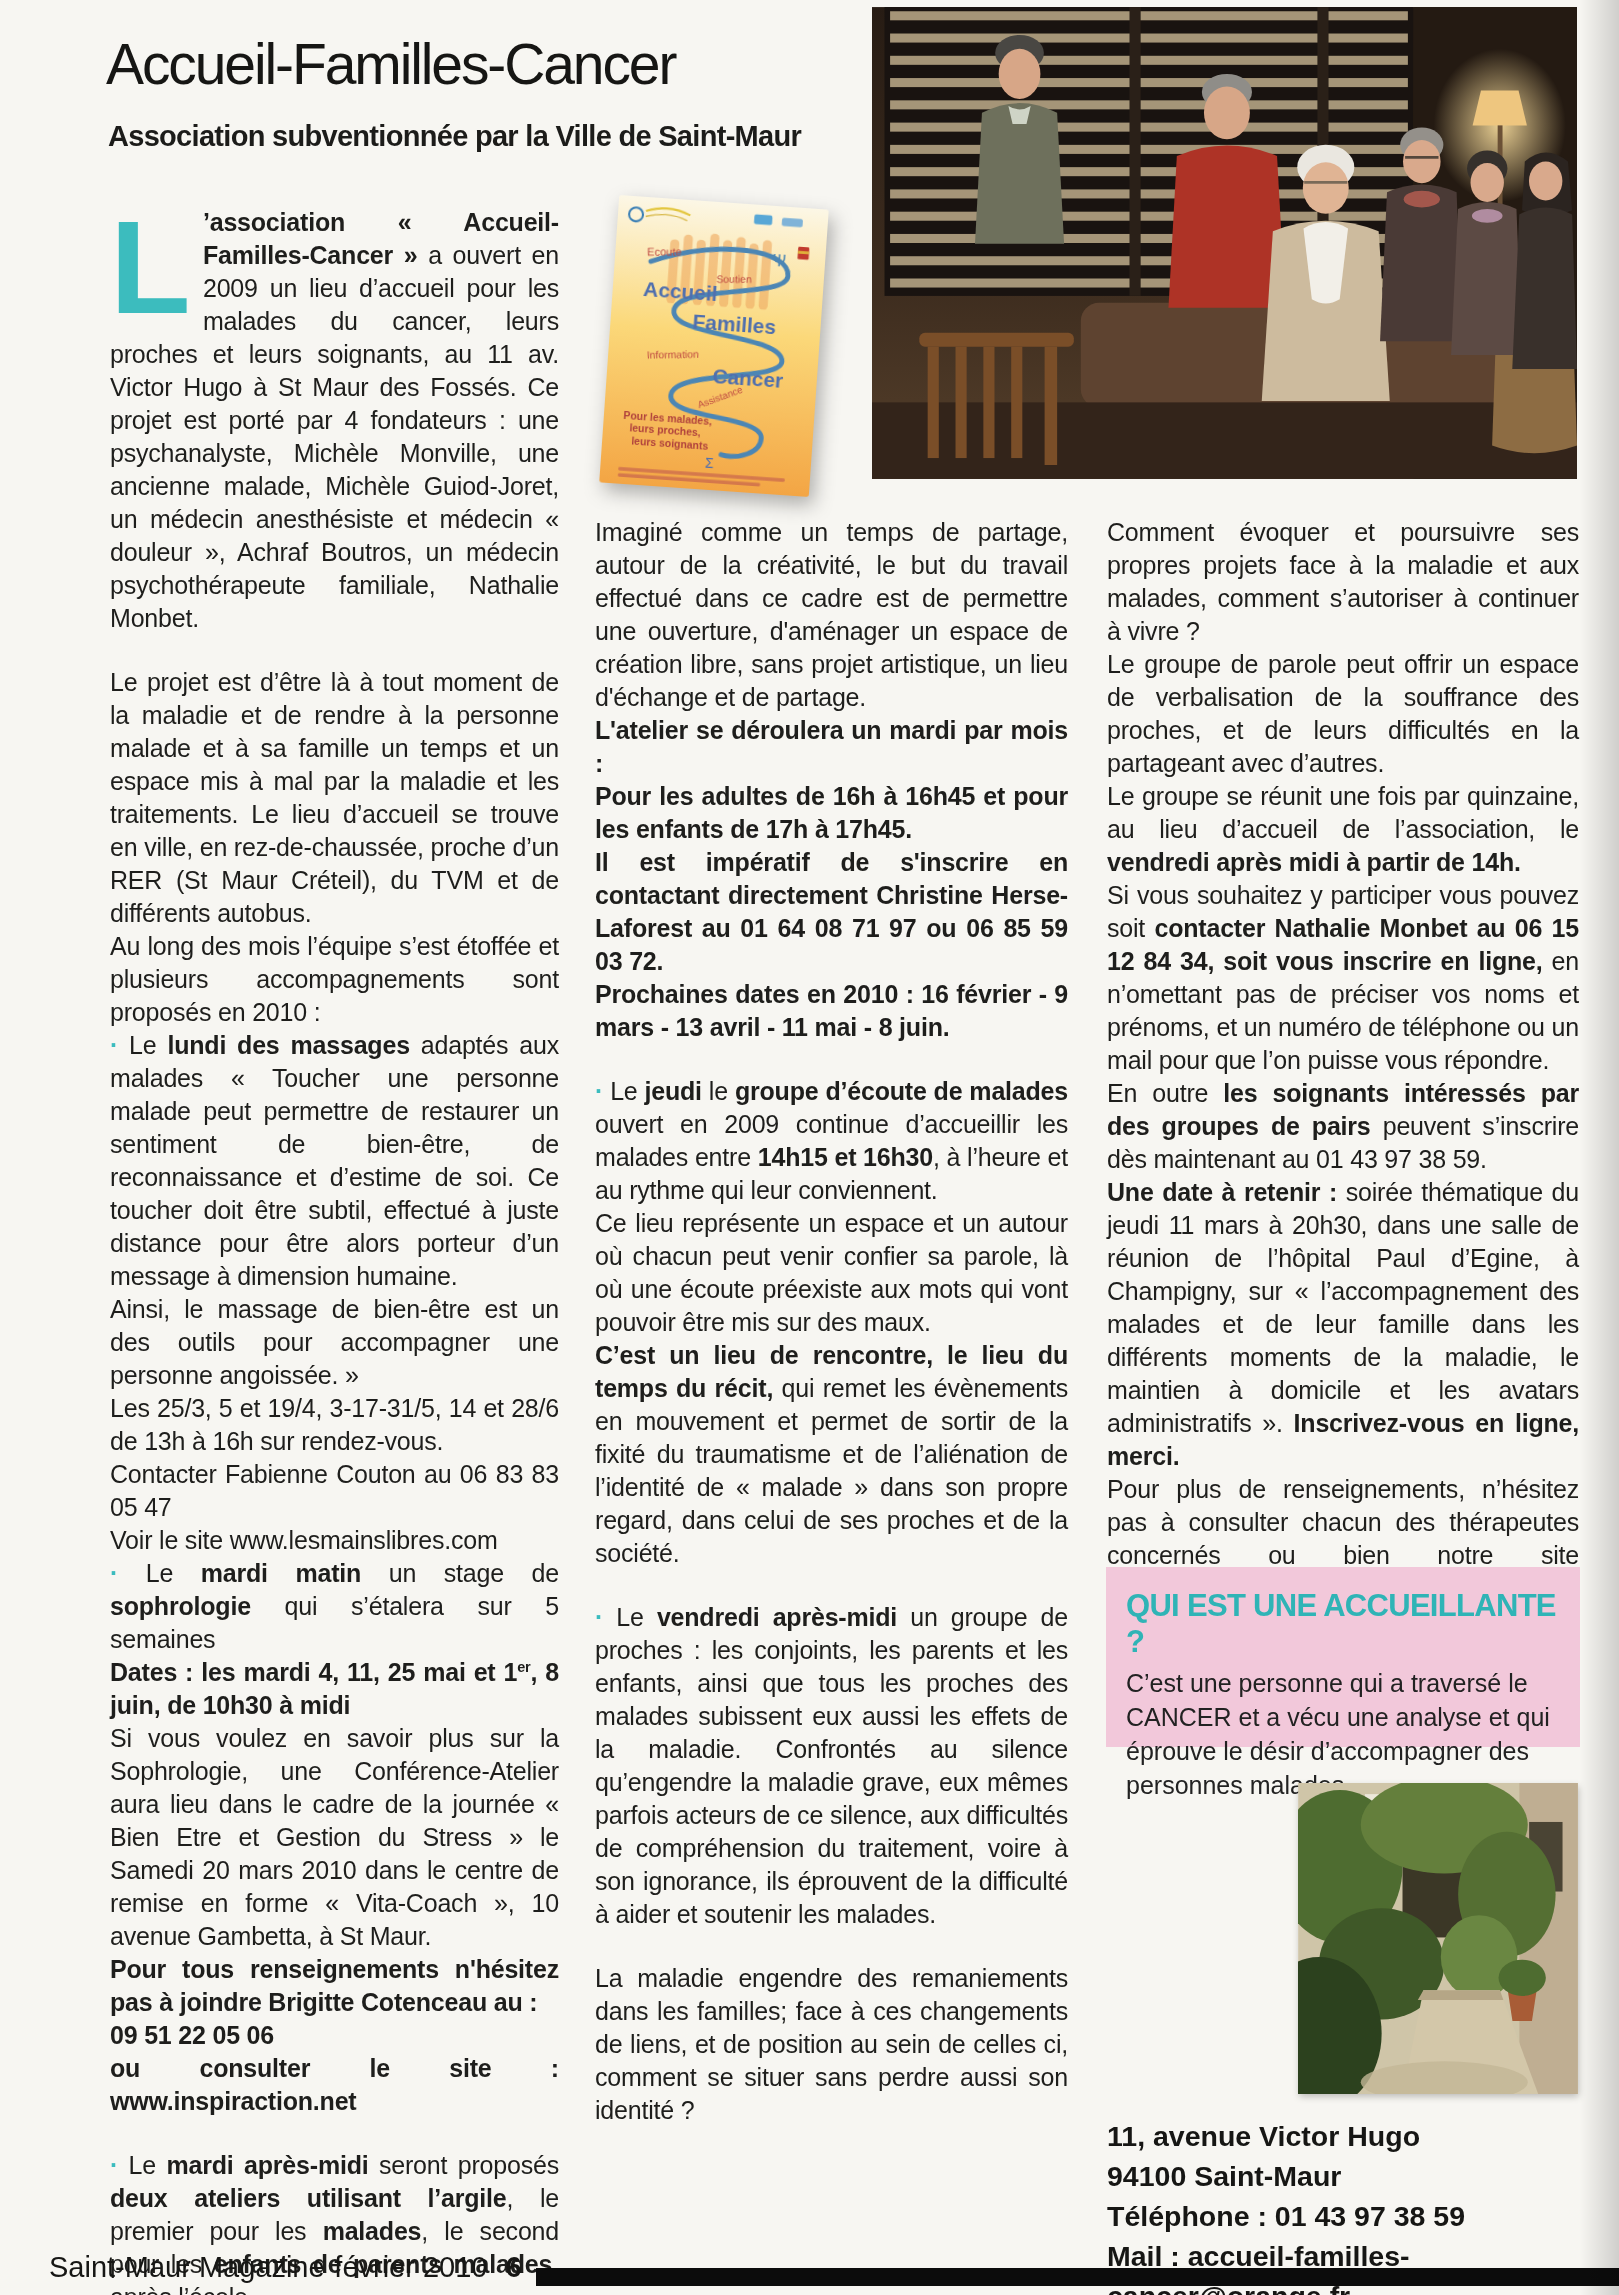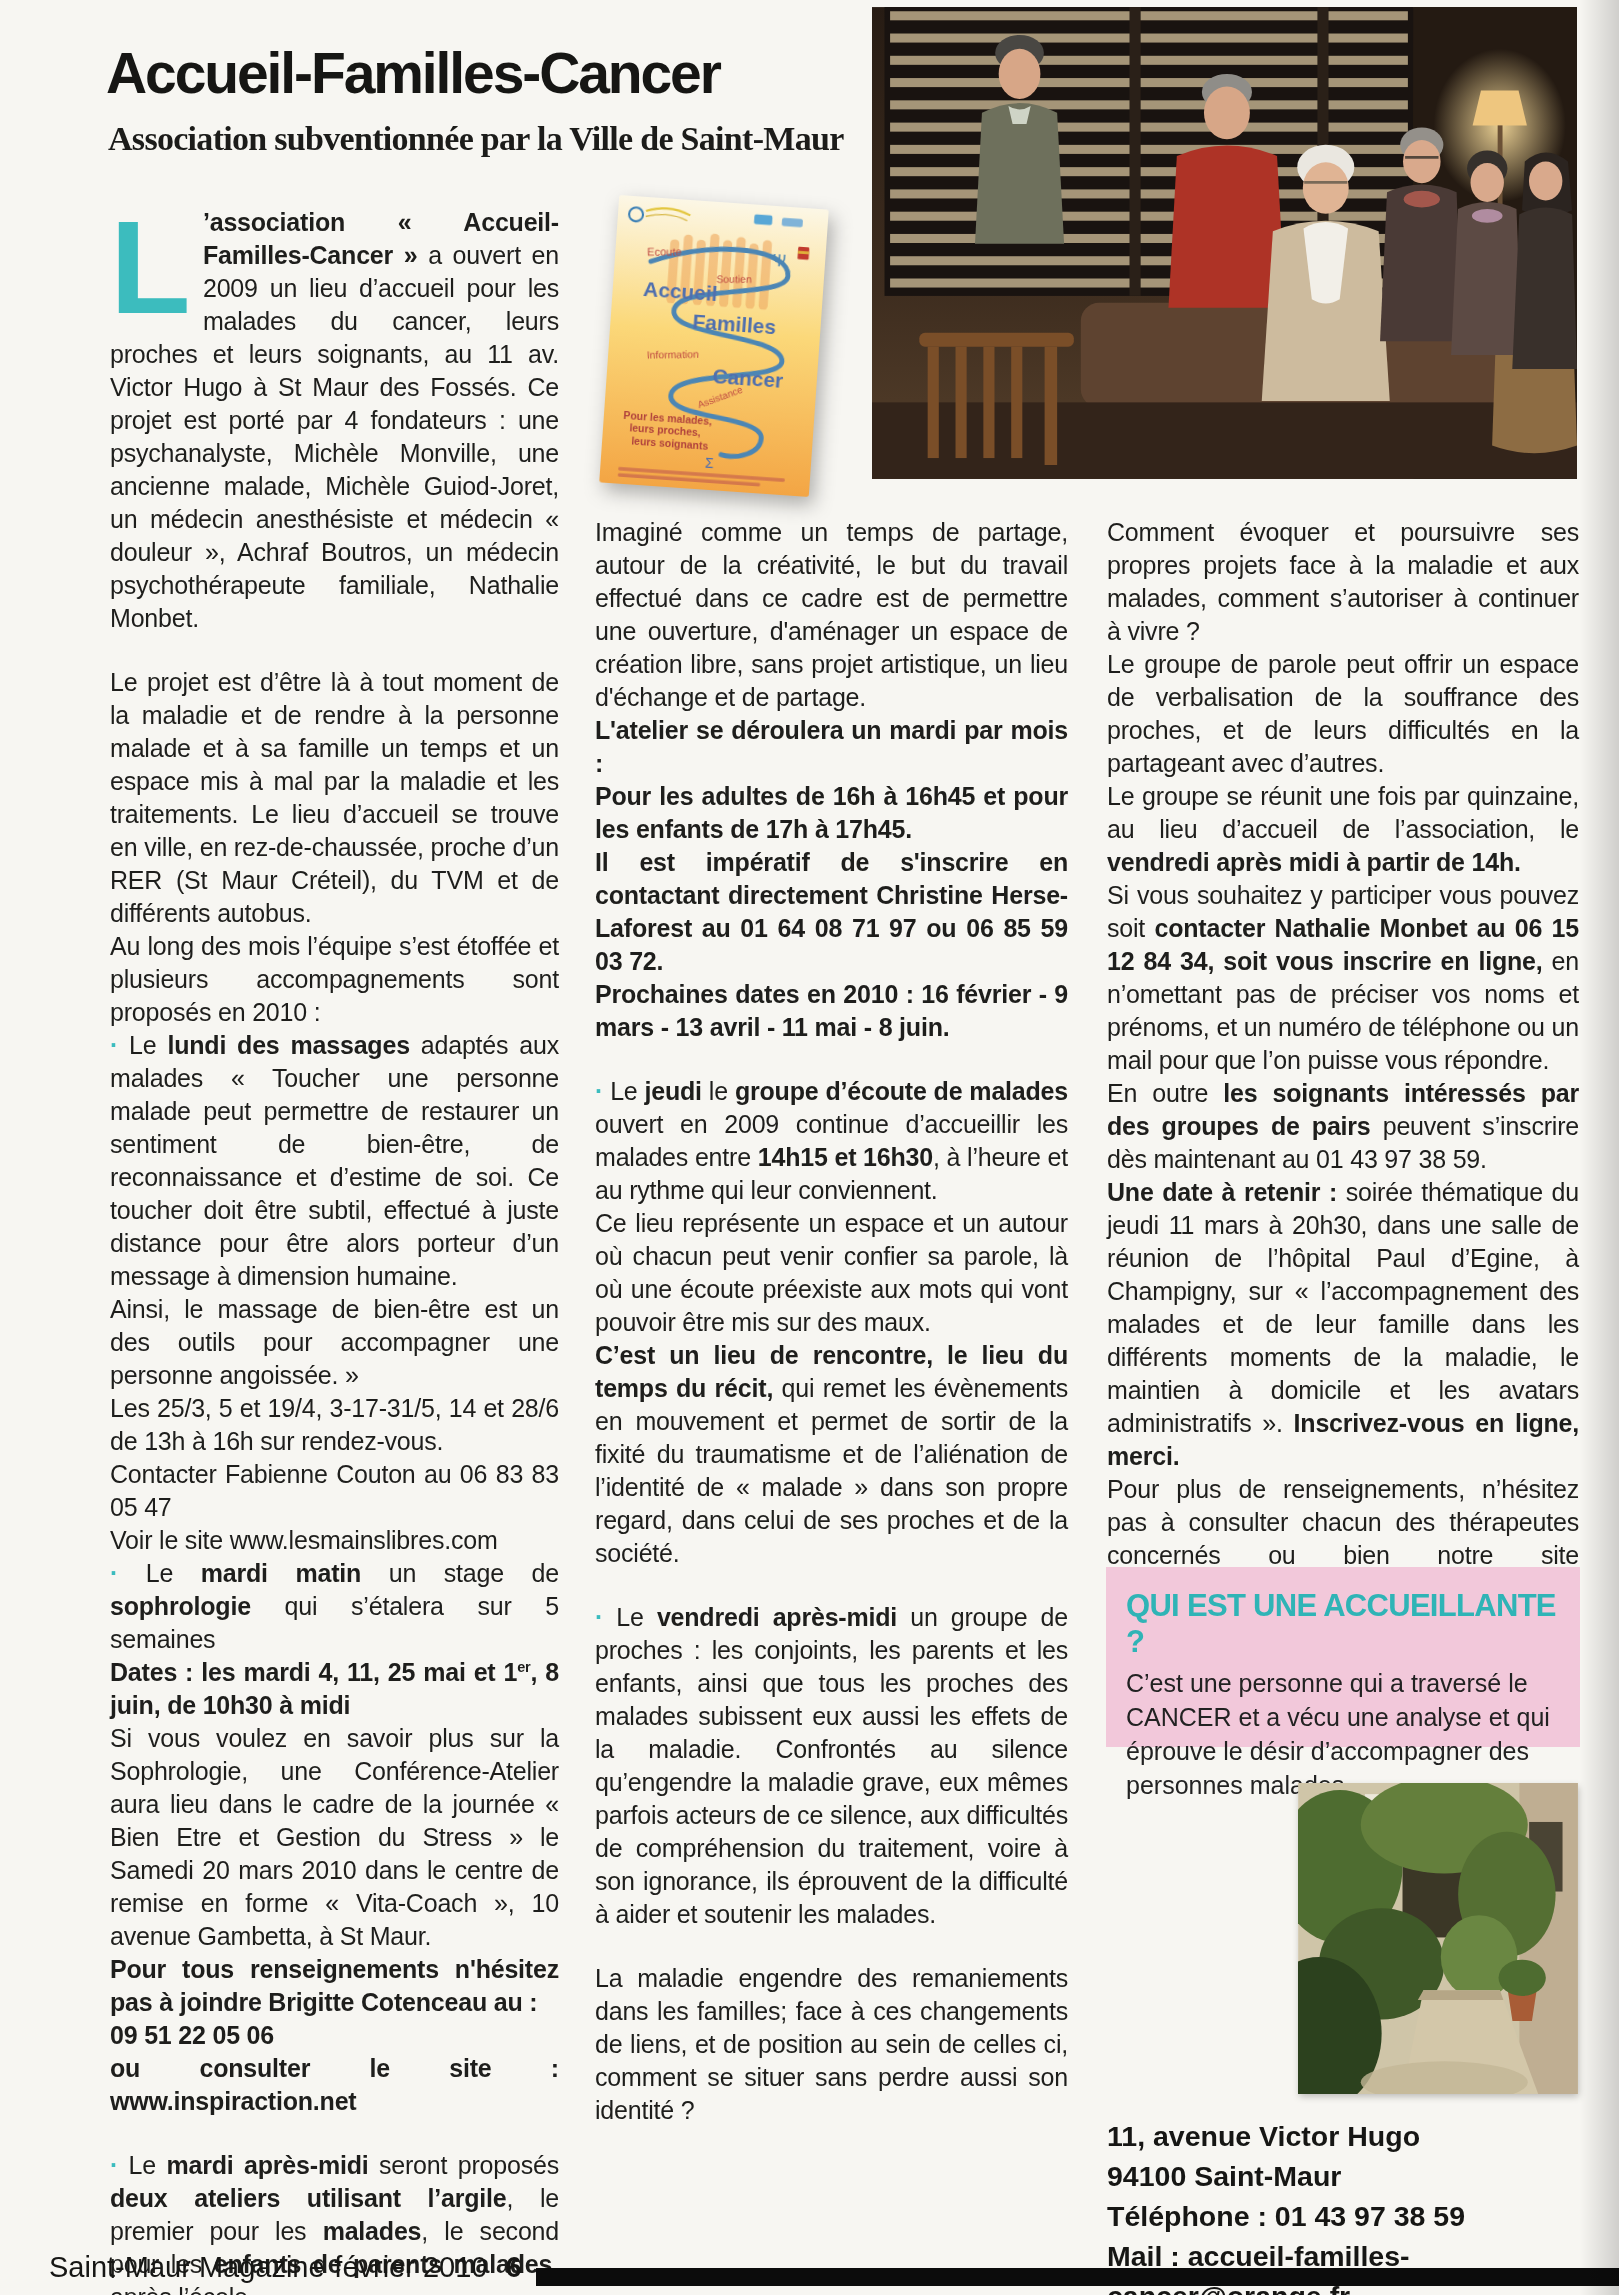--- a/index.html
+++ b/index.html
@@ -1,23 +1,23 @@
 <!DOCTYPE html>
 <html style="font-size:11px"><head>
 <meta charset="utf-8">
 <style>
   html,body{margin:0;padding:0;background:#777;}
   .page{position:relative;width:1619px;height:2295px;background:#f7f6f2;overflow:hidden;
         font-family:"Liberation Sans",sans-serif;color:#1d1d1b;}
   .scan-edge{position:absolute;right:0;top:0;width:40px;height:2295px;
         background:linear-gradient(90deg,rgba(0,0,0,0) 0%,rgba(0,0,0,.07) 45%,rgba(0,0,0,.16) 100%);}
   
-  .title{position:absolute;left:106px;top:40px;margin:0;font-size:57px;font-weight:700;
+  .title{position:absolute;left:106px;top:31px;margin:0;font-size:57px;font-weight:400;
         letter-spacing:-2.1px;color:#161614;}
-  .subtitle{position:absolute;left:108px;top:120px;font-size:34px;font-weight:700;letter-spacing:-0.7px;color:#1c1c1a;font-family:Liberation Serif, serif;}
+  .subtitle{position:absolute;left:108px;top:120px;font-size:29px;font-weight:700;letter-spacing:-0.7px;color:#1c1c1a;}
   
   .photo{position:absolute;left:872px;top:7px;width:705px;height:472px;}
   .poster{position:absolute;left:609px;top:202px;width:210px;height:288px;transform:rotate(4deg);
         filter:drop-shadow(5.6px 8.3px 9.7px rgba(0,0,0,.30));}
   .garden{position:absolute;left:1298px;top:1783px;width:280px;height:311px;box-shadow:1.4px 2.8px 7px rgba(0,0,0,.25);}
   
   .col{position:absolute;}
   .col1{left:110px;top:206px;width:449px;}
   .col2{left:595px;top:516px;width:473px;}
   .col3{left:1107px;top:516px;width:472px;}

